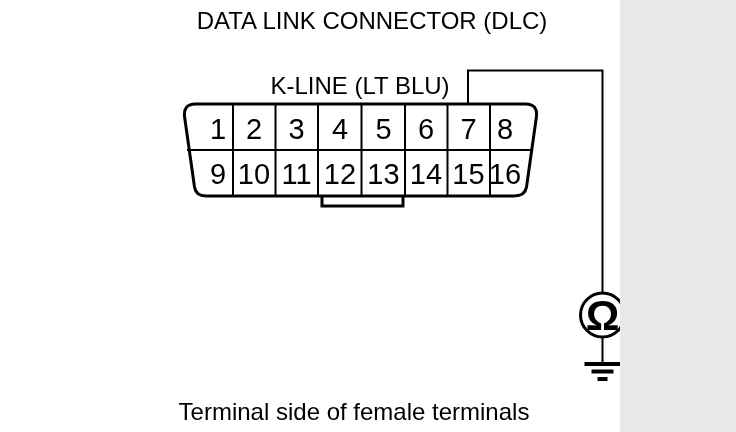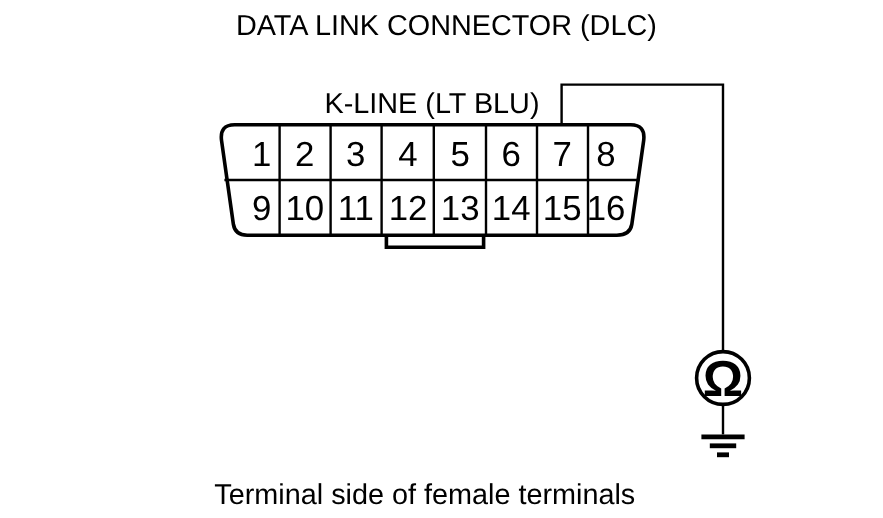--- a/index.html
+++ b/index.html
@@ -1,18 +1,18 @@
 <!DOCTYPE html>
 <html><head>
 <meta charset="utf-8">
 <style>
   html,body{margin:0;padding:0;background:#e8e8e8;}
   .page{
     position:relative;
-    width:736px;height:432px;
+    width:620px;height:432px;
     background:#ffffff;
     font-family:"Liberation Sans", sans-serif;
     overflow:hidden;
   }
   svg text{
     font-family:"Liberation Sans", sans-serif;
     fill:#000000;
   }
   .label-text{font-size:24px;}
   .pin-text{font-size:29px;}

